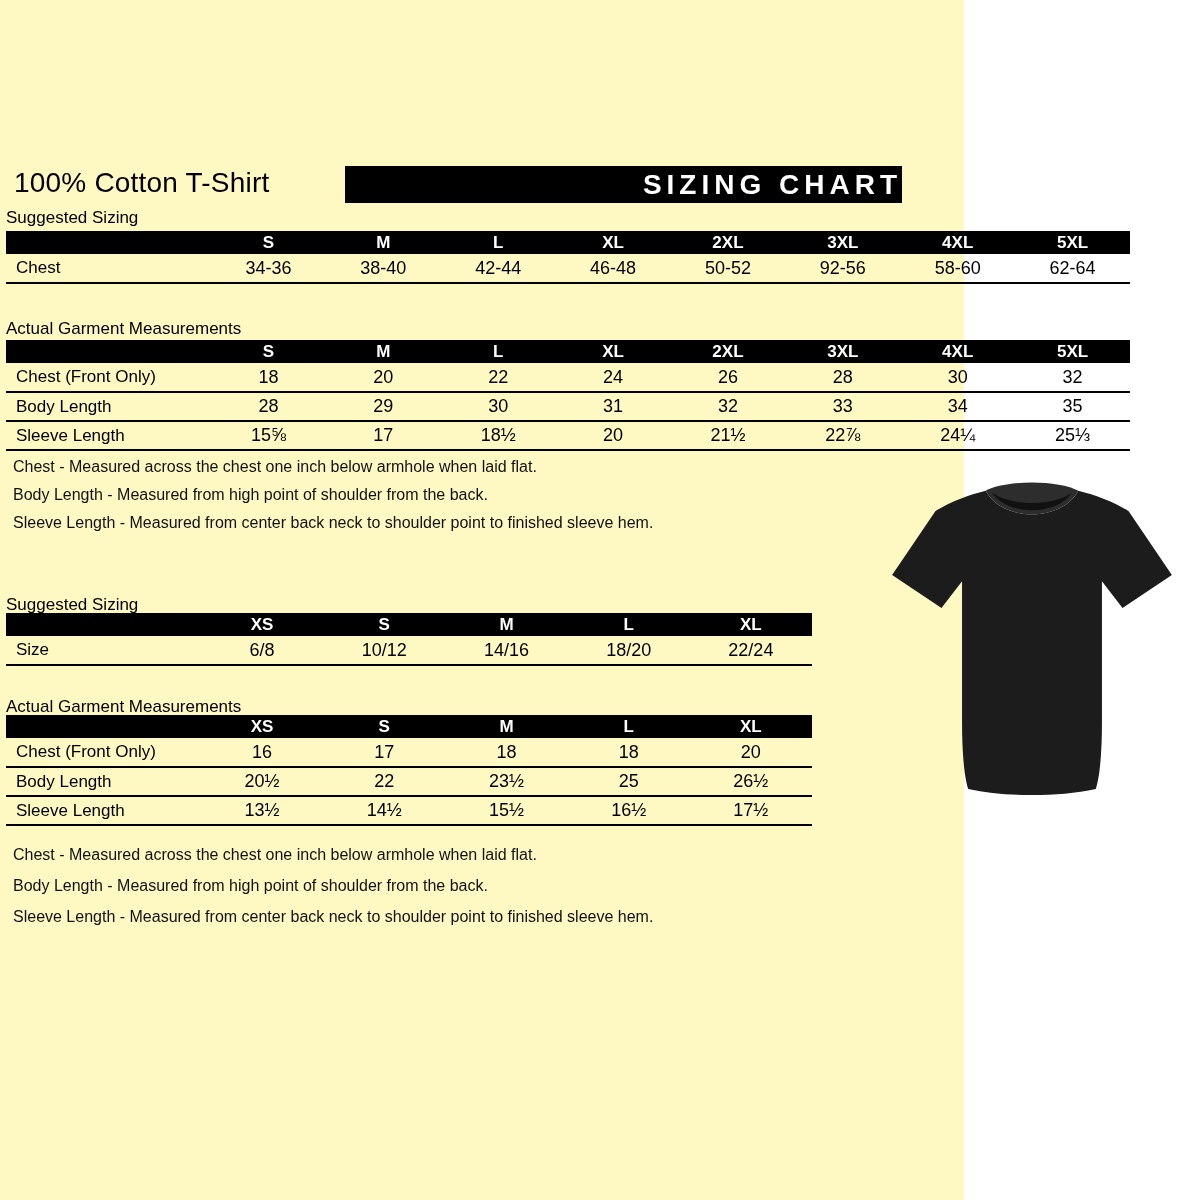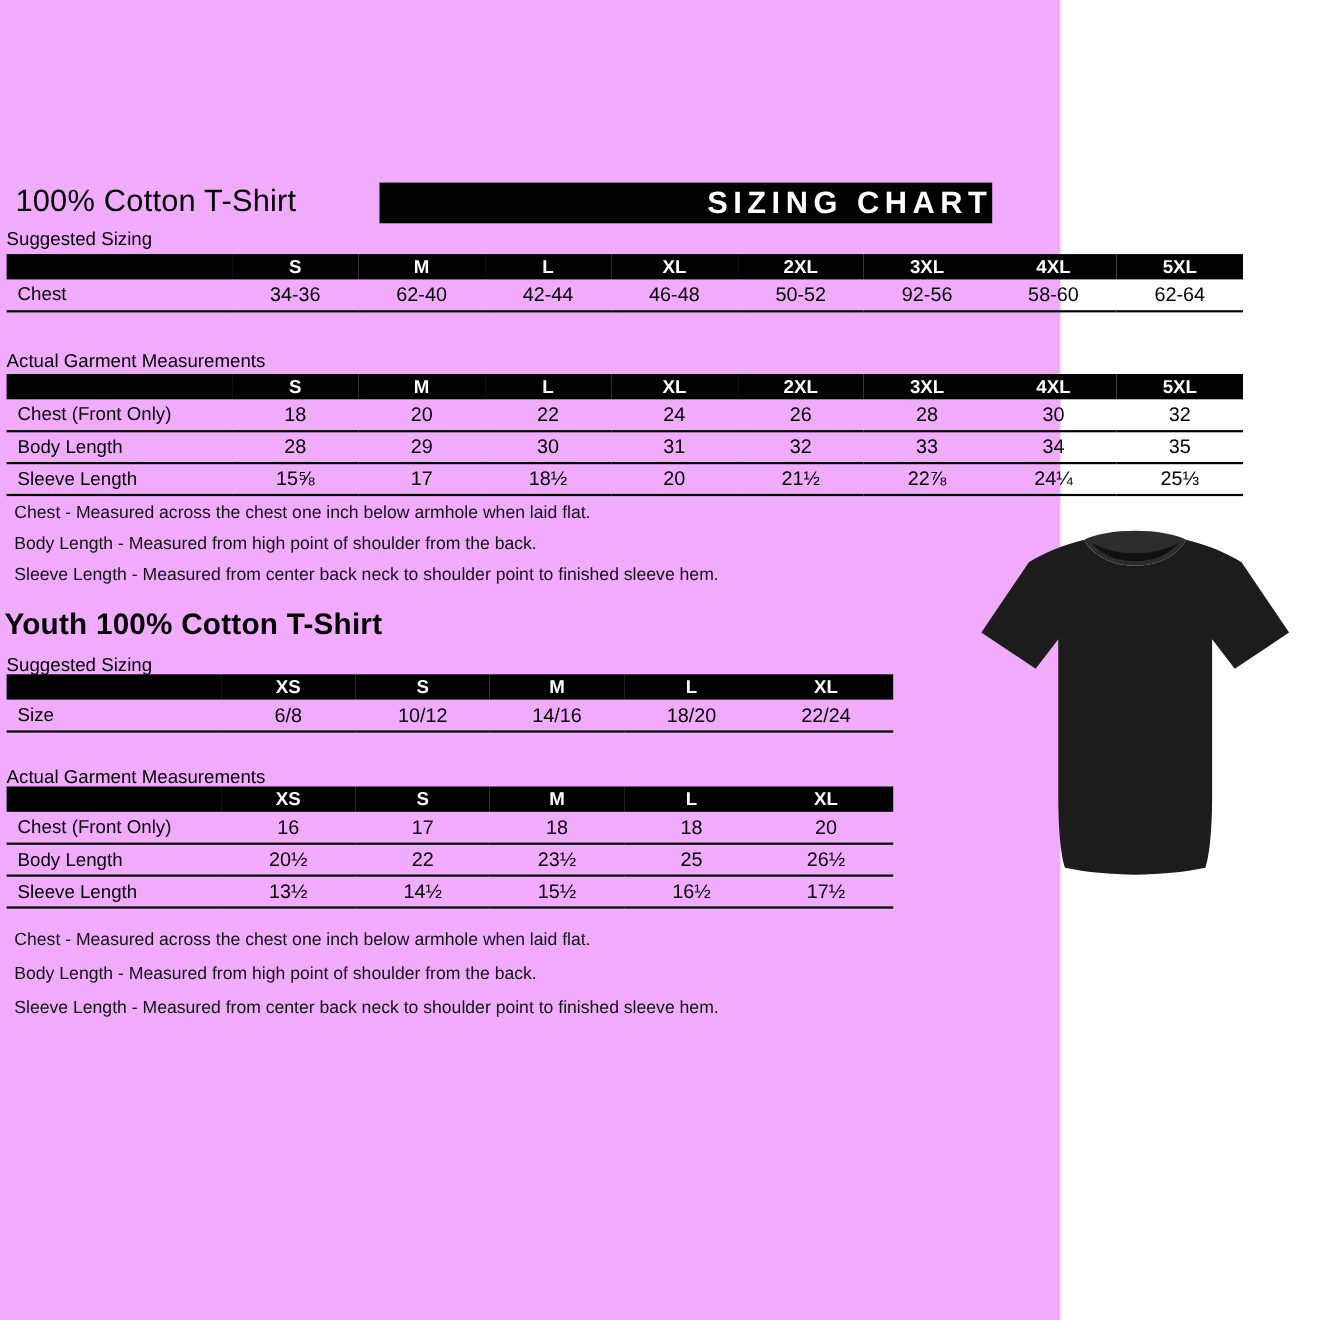--- a/index.html
+++ b/index.html
@@ -4,21 +4,21 @@
 <style>
   * { margin:0; padding:0; box-sizing:border-box; }
   html,body { background:#ffffff; }
   body {
     width:1200px; height:1200px;
     font-family:"Liberation Sans", sans-serif;
     color:#000;
     position:relative;
     overflow:hidden;
   }
-  .page { position:relative; width:964px; height:1200px; background:#f0abfc; }
+  .page { position:relative; width:964px; height:1200px; background:#fef9c3; }
   .abs { position:absolute; }
 
   .title { font-size:28px; font-weight:400; letter-spacing:0.2px; }
   .youth-title { font-size:27px; font-weight:700; letter-spacing:0.2px; }
 
   .banner {
     background:#000; color:#fff;
     font-weight:700; font-size:28px; letter-spacing:5px;
     text-align:right; height:37px; line-height:37px;
   }
@@ -69,21 +69,21 @@
         <th>2XL</th>
         <th>3XL</th>
         <th>4XL</th>
         <th>5XL</th>
       </tr>
     </thead>
     <tbody>
       <tr>
         <td class="label-cell"><span class="b">Chest</span></td>
         <td>34-36</td>
-        <td>62-40</td>
+        <td>38-40</td>
         <td>42-44</td>
         <td>46-48</td>
         <td>50-52</td>
         <td>92-56</td>
         <td>58-60</td>
         <td>62-64</td>
       </tr>
     </tbody>
   </table>
 
@@ -143,21 +143,20 @@
       </tr>
     </tbody>
   </table>
 
   <div class="abs notes" style="left:13px; top:458px;">
     <p>Chest - Measured across the chest one inch below armhole when laid flat.</p>
     <p>Body Length - Measured from high point of shoulder from the back.</p>
     <p>Sleeve Length - Measured from center back neck to shoulder point to finished sleeve hem.</p>
   </div>
 
-  <div class="abs youth-title" style="left:4px; top:552px;">Youth 100% Cotton T-Shirt</div>
 
   <div class="abs section-label" style="left:6px; top:595px;">Suggested Sizing</div>
 
   <table class="abs size-table" style="left:6px; top:613px; width:806px;">
     <colgroup>
         <col style="width:195px">
         <col span="5">
       </colgroup>
     <thead>
       <tr>

